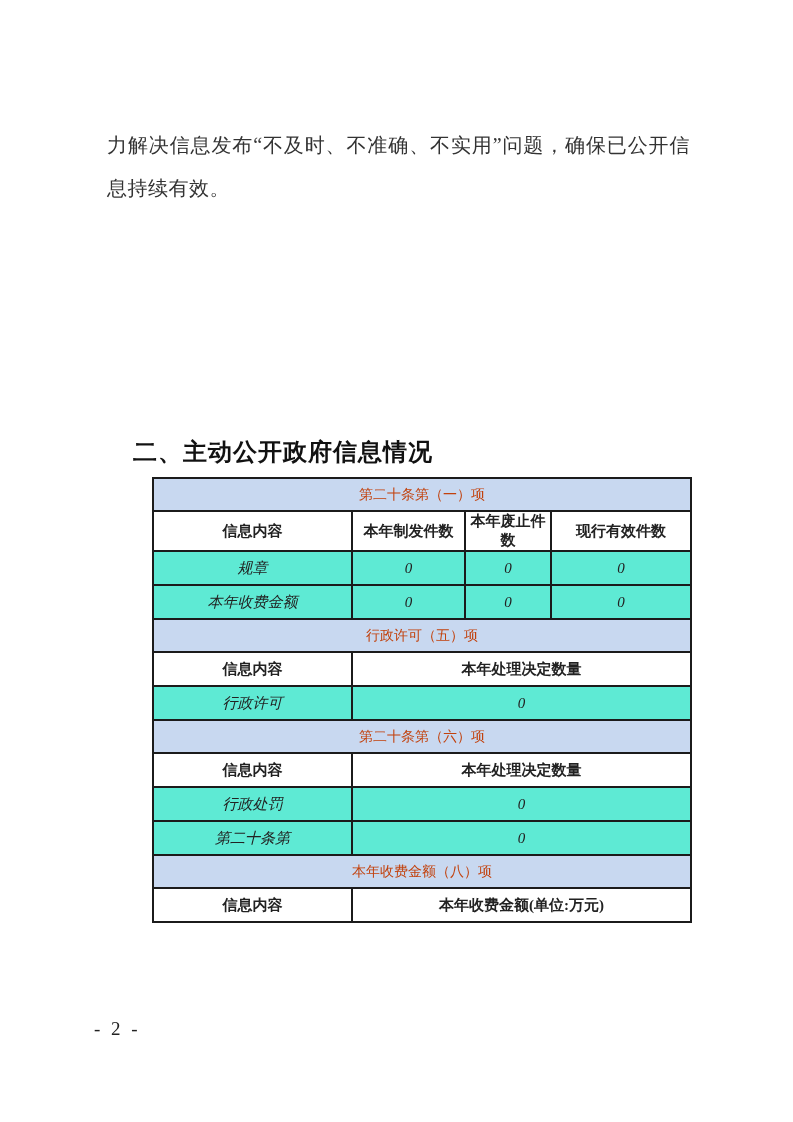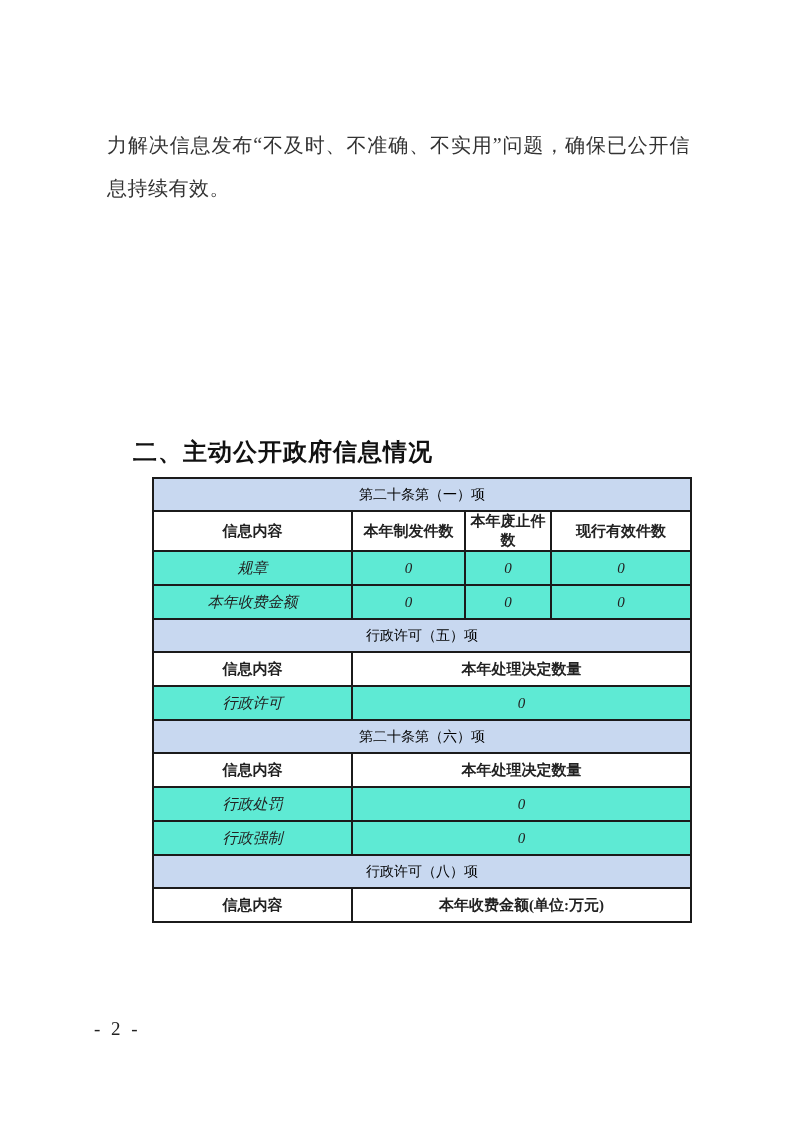--- a/index.html
+++ b/index.html
@@ -59,21 +59,21 @@
     text-align: center;
     vertical-align: middle;
     padding: 0 2px;
     overflow: hidden;
   }
   .info-table .title-row td {
     background: #c8d8f0;
     height: 31px;
     font-size: 14px;
     font-weight: normal;
-    color: #000000;
+    color: #c2410c;
   }
   .info-table .header-row td {
     height: 32px;
     font-weight: bold;
     background: #ffffff;
   }
   .info-table .data-row td {
     height: 32px;
     font-weight: normal;
     background: #5eead4;
@@ -144,25 +144,25 @@
         </tr>
         <tr class="header-row">
           <td>信息内容</td>
           <td colspan="3">本年处理决定数量</td>
         </tr>
         <tr class="data-row">
           <td>行政处罚</td>
           <td colspan="3">0</td>
         </tr>
         <tr class="data-row">
-          <td>行政强制</td>
+          <td>第二十条第</td>
           <td colspan="3">0</td>
         </tr>
         <tr class="title-row">
-          <td colspan="4">行政许可（八）项</td>
+          <td colspan="4">本年收费金额（八）项</td>
         </tr>
         <tr class="header-row">
           <td>信息内容</td>
           <td colspan="3">本年收费金额(单位:万元)</td>
         </tr>
       </tbody>
   </table>
 
   <div class="page-number">- 2 -</div>
 

